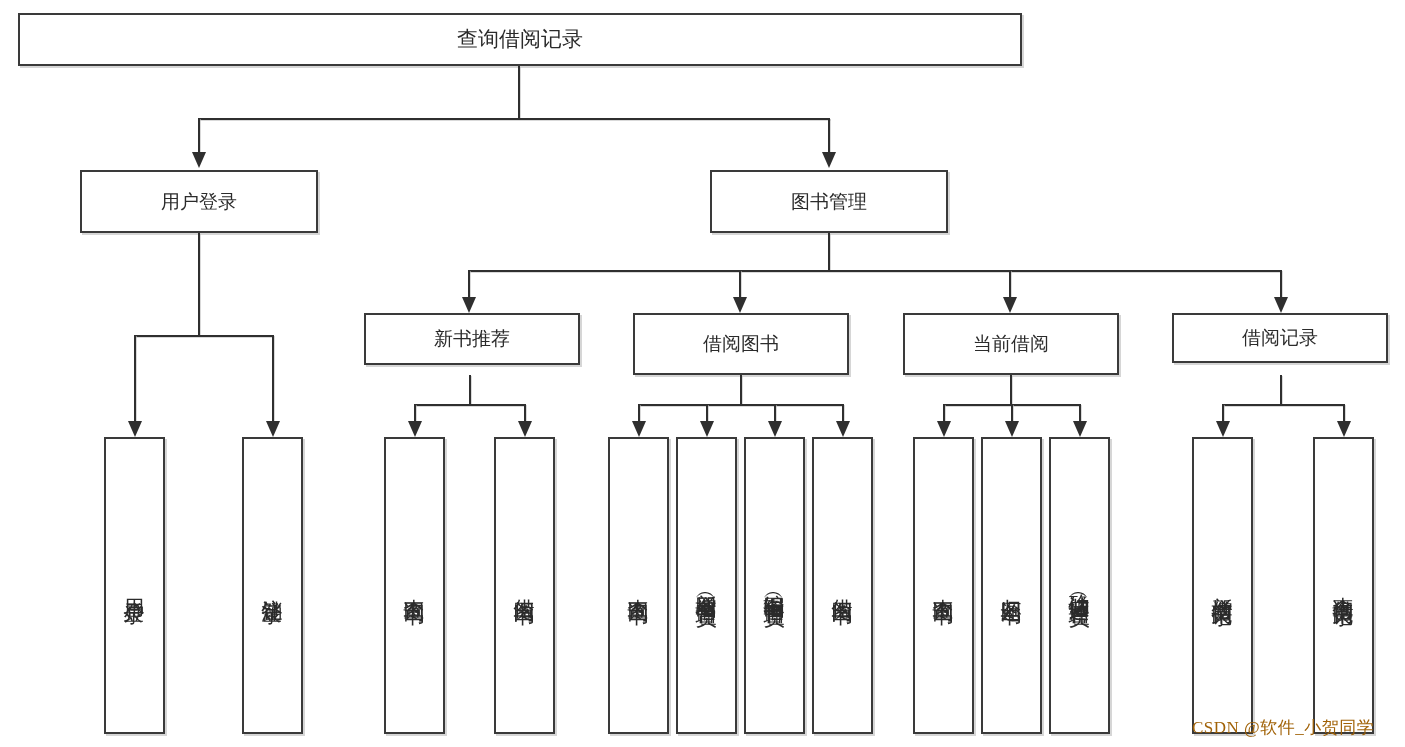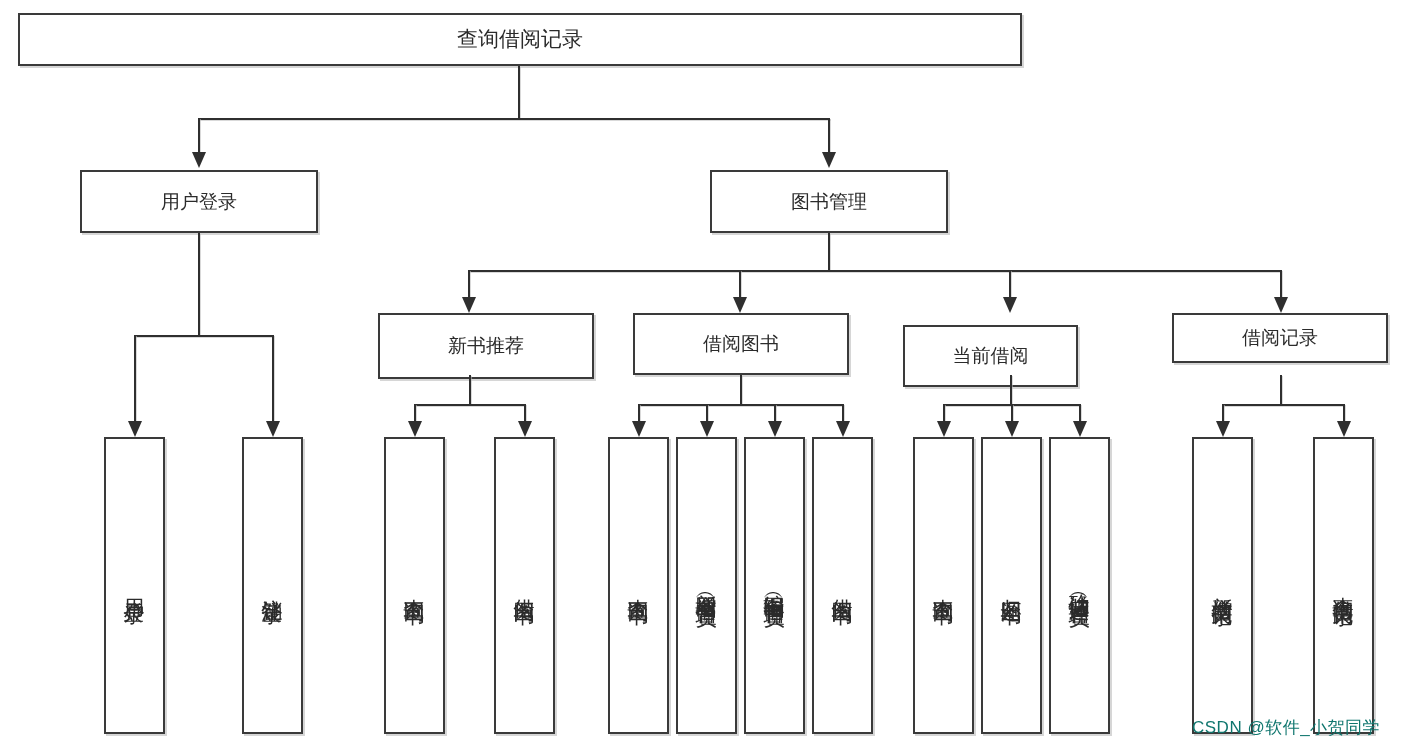--- a/index.html
+++ b/index.html
@@ -58,24 +58,24 @@
     position:absolute;
     width:0;height:0;
     border-left:7px solid transparent;
     border-right:7px solid transparent;
     border-top:16px solid #2f2f2f;
   }
   
   .watermark{
     position:absolute;
     font-size:17px;
-    color:#0f766e;
+    color:#a16207;
     white-space:nowrap;
     letter-spacing:.5px;
-    font-family:Liberation Sans, sans-serif;
+    font-family:Liberation Serif, serif;
   }
 </style>
 </head>
 <body>
 
 <div id="canvas">
 
   <div class="node root" style="left:18px;top:13px;width:1004px;height:53px;">
     <span>查询借阅记录</span>
   </div>
@@ -105,27 +105,27 @@
   <div class="hline" style="left:468px;top:270px;width:812px;"></div>
   <div class="vline" style="left:468px;top:270px;height:27px;"></div>
   <div class="vline" style="left:739px;top:270px;height:27px;"></div>
   <div class="vline" style="left:1009px;top:270px;height:27px;"></div>
   <div class="vline" style="left:1280px;top:270px;height:27px;"></div>
   <div class="arrow" style="left:462px;top:297px;"></div>
   <div class="arrow" style="left:733px;top:297px;"></div>
   <div class="arrow" style="left:1003px;top:297px;"></div>
   <div class="arrow" style="left:1274px;top:297px;"></div>
 
-  <div class="node lvl3" style="left:378px;top:313px;width:216px;height:66px;">
+  <div class="node lvl3" style="left:364px;top:313px;width:216px;height:52px;">
     <span>新书推荐</span>
   </div>
   <div class="node lvl3" style="left:633px;top:313px;width:216px;height:62px;">
     <span>借阅图书</span>
   </div>
-  <div class="node lvl3" style="left:903px;top:313px;width:175px;height:62px;margin-top:12px;">
+  <div class="node lvl3" style="left:903px;top:313px;width:216px;height:62px;">
     <span>当前借阅</span>
   </div>
   <div class="node lvl3" style="left:1172px;top:313px;width:216px;height:50px;">
     <span>借阅记录</span>
   </div>
 
   <div class="vline" style="left:469px;top:375px;height:29px;"></div>
   <div class="hline" style="left:414px;top:404px;width:110px;"></div>
   <div class="vline" style="left:414px;top:404px;height:17px;"></div>
   <div class="vline" style="left:524px;top:404px;height:17px;"></div>

